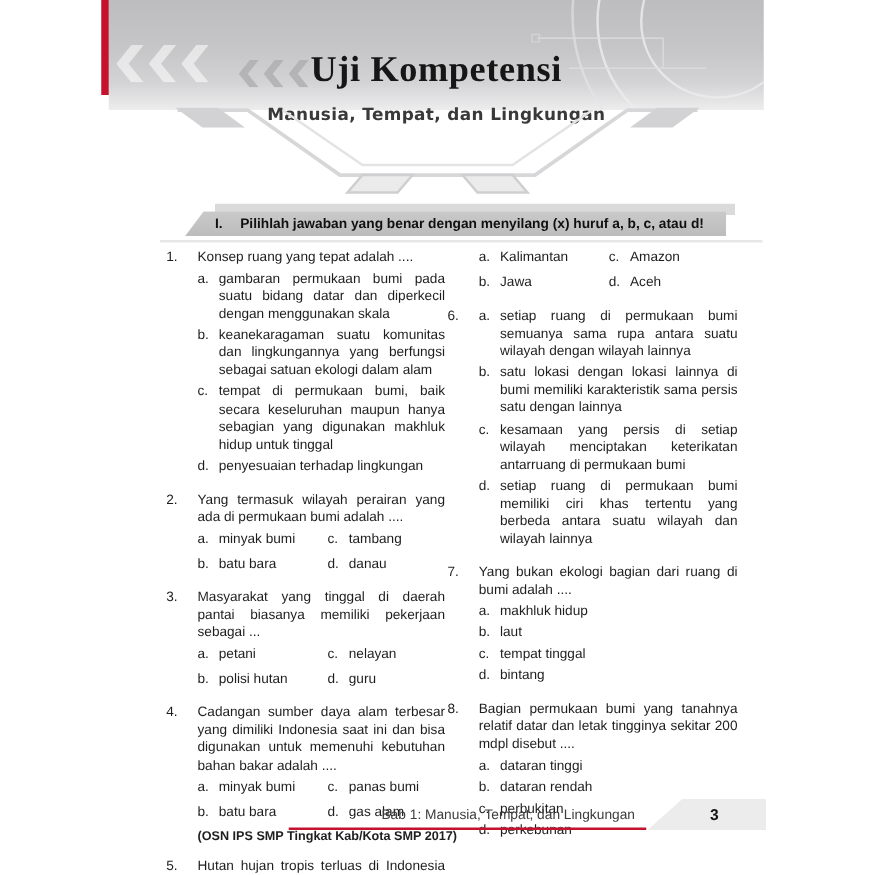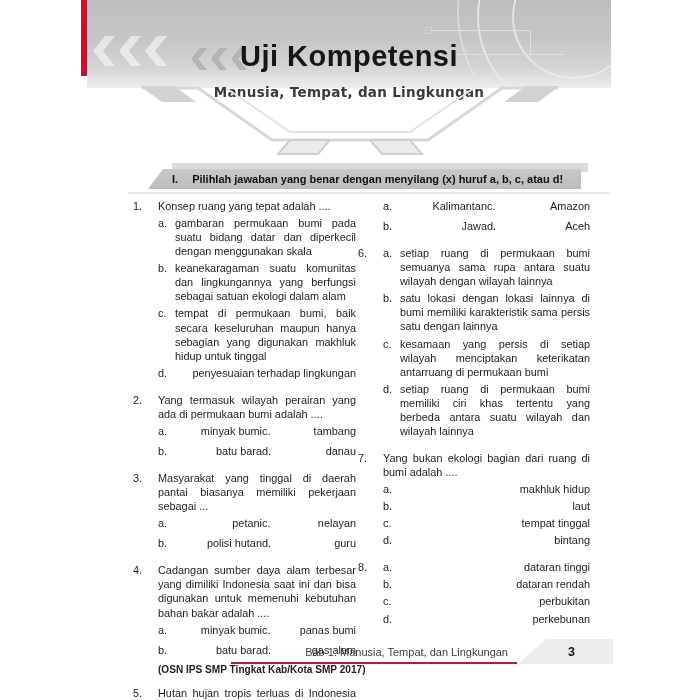--- a/index.html
+++ b/index.html
@@ -28,21 +28,21 @@
   .arc { position:absolute; border:2px solid rgba(236,236,238,0.8); border-radius:50%; }
   .arc1 { width:190px; height:190px; right:-60px; top:-80px; }
   .arc2 { width:120px; height:120px; right:-25px; top:-45px; }
   .arc3 { width:260px; height:260px; right:-110px; top:-120px; border-color:rgba(230,230,232,0.6); }
   .circuit-h { position:absolute; height:1px; background:#dedee0; }
   .circuit-v { position:absolute; width:1px; background:#dedee0; }
   .circuit-node { position:absolute; width:5px; height:5px; border:1px solid #d4d4d6; background:transparent; }
 
   .page-title {
     position:absolute; left:87px; top:40px; width:524px; text-align:center;
-    font-family:Liberation Sans, sans-serif; font-weight:bold; font-size:29px;
+    font-family:Liberation Serif, serif; font-weight:bold; font-size:29px;
     letter-spacing:0.5px; color:#161616;
   }
   .page-subtitle {
     position:absolute; left:87px; top:84px; width:524px; text-align:center;
     font-family:"DejaVu Sans", sans-serif; font-weight:bold; font-size:13.5px;
     color:#3a3a3a; letter-spacing:0.3px;
   }
   .hud-frame { position:absolute; left:140px; top:86px; }
 
   
@@ -61,21 +61,21 @@
   .col { position:absolute; top:199px; font-size:10.9px; line-height:1.29; }
   .col-left  { left:133px; width:223px; }
   .col-right { left:358px; width:232px; }
   .q { display:flex; margin-bottom:10px; }
   .qnum { flex:0 0 25px; }
   .qbody { flex:1; min-width:0; }
   .stem { text-align:justify; margin-bottom:3px; }
   .opt { display:flex; margin-bottom:3px; }
   .ol { flex:0 0 17px; }
   .ot { flex:1; text-align:justify; }
-  .ot.short { text-align:right; }
+  .ot.short { text-align:left; }
   .opts-grid { display:grid; grid-template-columns:104px 1fr; row-gap:3px; }
   .source { font-weight:bold; font-size:10.1px; margin-top:3px; white-space:nowrap; }
 
   
   .footer-chapter { position:absolute; top:646px; right:192px; font-size:11px; color:#3d3d3d; }
   .footer-rule { position:absolute; left:231px; top:662px; width:286px; height:2px; background:#c4122f; }
   .pagenum-tab {
     position:absolute; left:518px; top:639px; width:95px; height:25px; background:#ececec;
     clip-path:polygon(28px 0,100% 0,100% 100%,0 100%);
     display:flex; align-items:center;
@@ -304,20 +304,21 @@
         <div class="opt">
           <span class="ol">d.</span>
           <span class="ot short">bintang</span>
         </div>
       </div>
     </div>
 
     <div class="q">
       <div class="qnum">8.</div>
       <div class="qbody">
+        <div class="stem">Bagian permukaan bumi yang tanahnya relatif datar dan letak tingginya sekitar 200 mdpl disebut ....</div>
         <div class="opt">
           <span class="ol">a.</span>
           <span class="ot short">dataran tinggi</span>
         </div>
         <div class="opt">
           <span class="ol">b.</span>
           <span class="ot short">dataran rendah</span>
         </div>
         <div class="opt">
           <span class="ol">c.</span>

